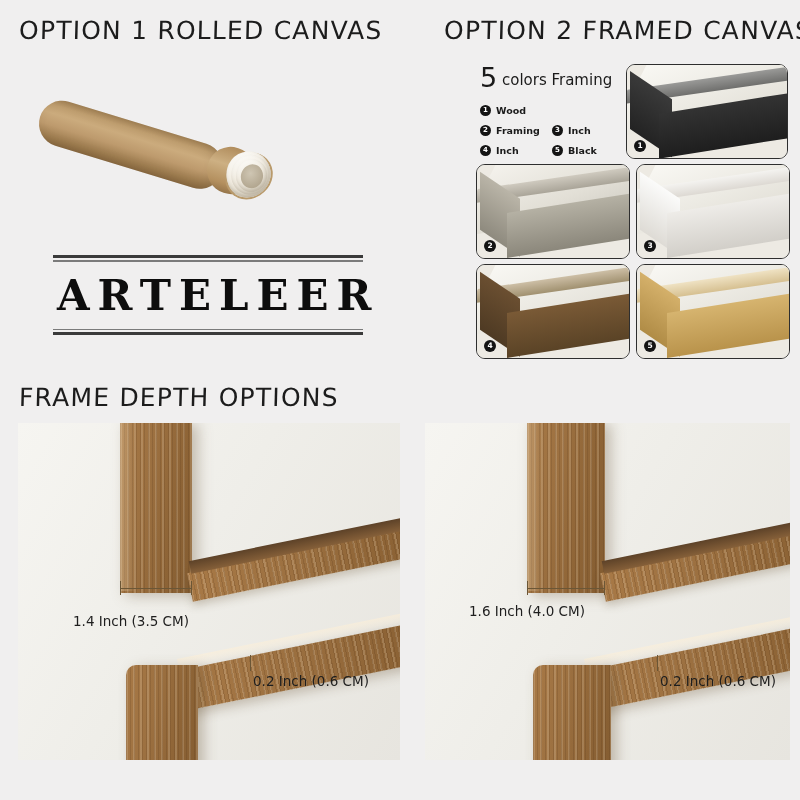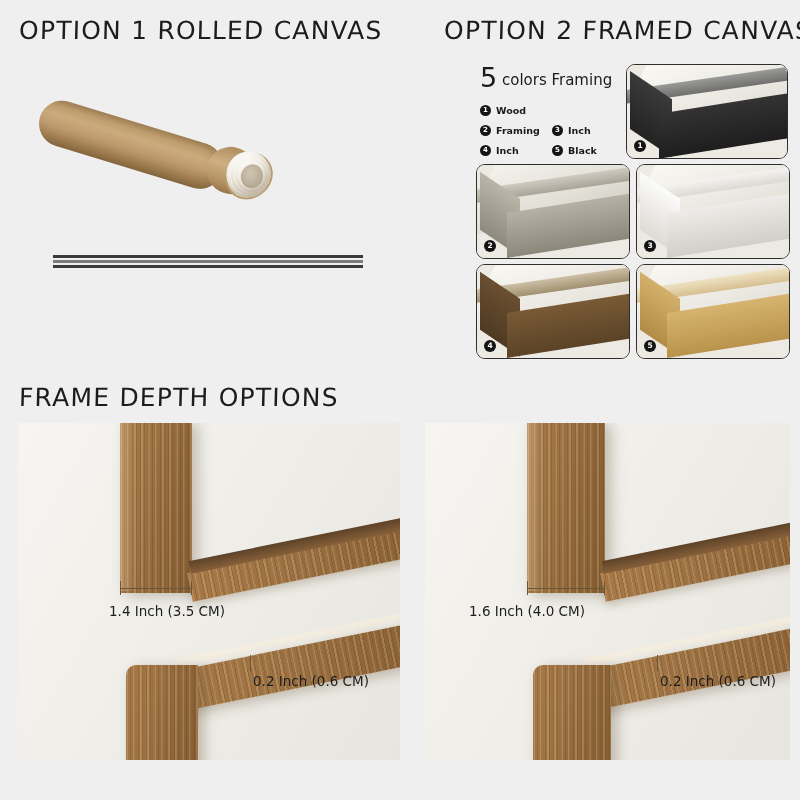--- a/index.html
+++ b/index.html
@@ -336,20 +336,21 @@
       <div class="roll-layer" style="left:2px;  top:2px;  width:44px; height:46px;"></div>
       <div class="roll-layer" style="left:7px;  top:5px;  width:38px; height:40px;"></div>
       <div class="roll-layer" style="left:12px; top:9px;  width:31px; height:33px;"></div>
       <div class="roll-core"></div>
     </div>
   </div>
 
   <div class="logo-block">
     <div class="rule-thick"></div>
     <div class="rule-thin"></div>
+    <div class="logo-word">ARTELEER</div>
     <div class="rule-thin2"></div>
     <div class="rule-thick2"></div>
   </div>
 
   <div class="section-title" id="title-opt2">OPTION 2 FRAMED CANVAS</div>
 
   <div class="legend">
     <div class="legend-title">
       <span class="big">5</span><span class="rest"> colors Framing</span>
     </div>
@@ -437,21 +438,21 @@
     <div class="wood rail-top" style="left:172px; top:150px; width:280px;"></div>
     <div class="rail-top-shade" style="left:172px; top:138px; width:280px;"></div>
     <div class="wood rail-bot" style="left:160px; top:248px; width:300px;">
     </div>
     <div class="rail-bot-hi" style="left:160px; top:236px; width:300px;"></div>
     <div class="wood post-bot" style="left:108px; top:242px;"></div>
 
     <div class="dim-line" style="left:102px; top:165px; width:72px;"></div>
     <div class="dim-tick" style="left:102px; top:158px; height:14px;"></div>
     <div class="dim-tick" style="left:173px; top:158px; height:14px;"></div>
-    <div class="dim-label" style="left:55px; top:180px;margin-left:36px;">1.4 Inch (3.5 CM)</div>
+    <div class="dim-label" style="left:55px; top:190px;">1.4 Inch (3.5 CM)</div>
 
     <div class="dim-tick" style="left:232px; top:232px; height:16px;"></div>
     <div class="dim-label" style="left:235px; top:250px;">0.2 Inch (0.6 CM)</div>
   </div>
 
   <div class="depth-photo" id="photo-right">
     <div class="wood post-top" style="left:102px; width:78px;">
       <div class="post-top-bevel" style="left:0;"></div>
     </div>
     <div class="wood rail-top" style="left:178px; top:150px; width:262px;"></div>

